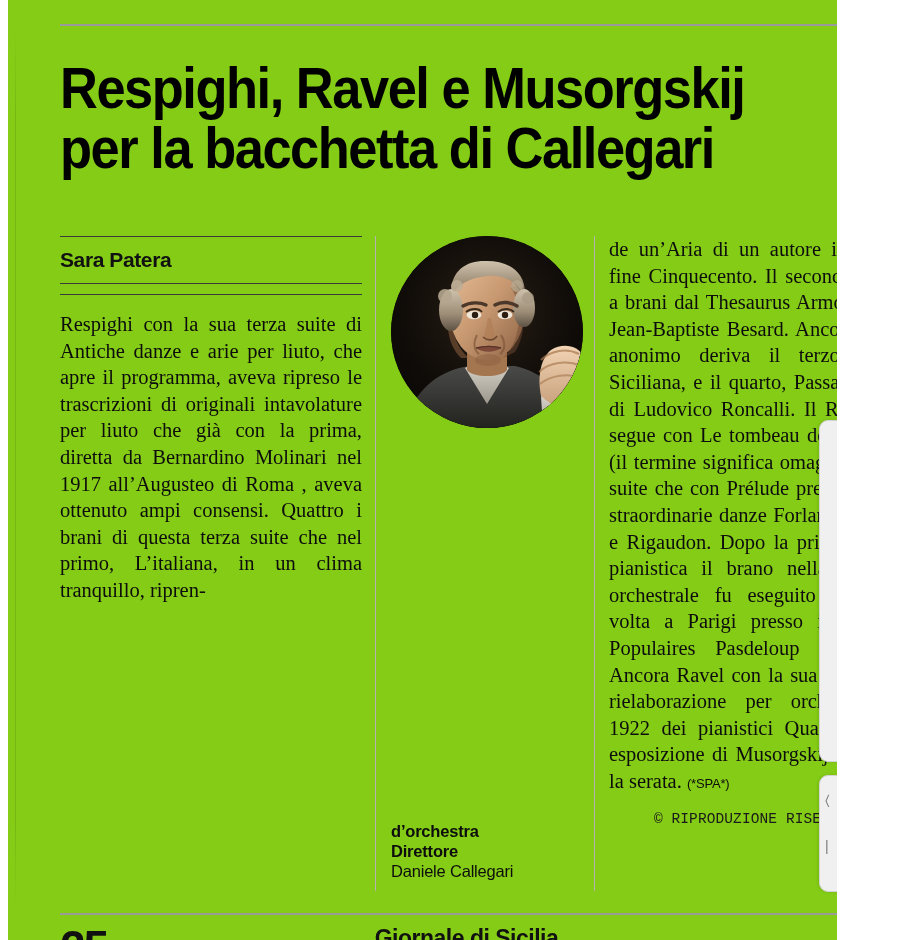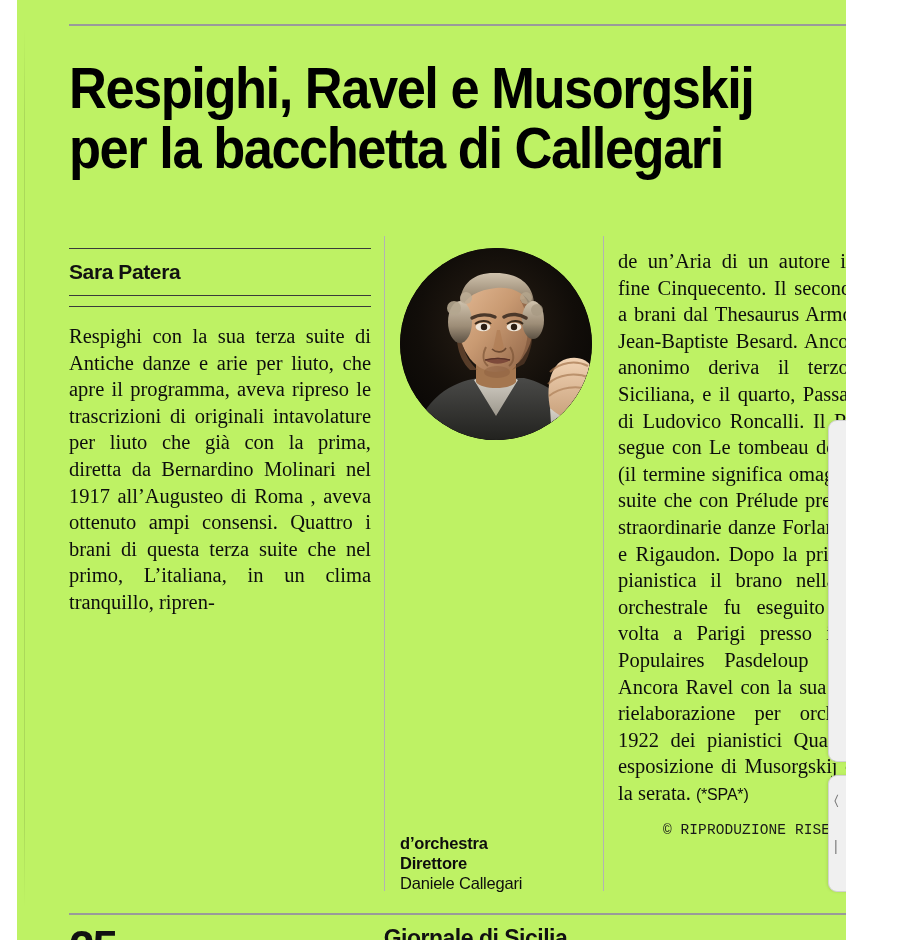--- a/index.html
+++ b/index.html
@@ -11,23 +11,23 @@
     width: 917px;
     height: 940px;
     overflow: hidden;
     font-family: "Liberation Serif", serif;
     position: relative;
   }
 
   
   #page {
     position: absolute;
-    left: 17px; top: 0;
+    left: 8px; top: 0;
     width: 829px; height: 940px;
-    background: #bef264;
+    background: #84cc16;
     overflow: hidden;
   }
   .page-edge-left {
     position: absolute;
     left: 7px; top: 28px;
     width: 1px; height: 880px;
     background: linear-gradient(to bottom, rgba(0,0,0,0.00), rgba(0,0,0,0.10) 10%, rgba(0,0,0,0.10) 90%, rgba(0,0,0,0.00));
   }
 
   
@@ -57,21 +57,20 @@
     color: #000000;
     transform: scaleX(0.92);
     transform-origin: left top;
   }
   .headline .hl-line { display: block; white-space: nowrap; }
 
   
   .col {
     position: absolute;
     top: 236px;
-    margin-top: 12px;
   }
   #col1 { left: 52px;  width: 302px; }
   #col2 { left: 381px; width: 196px; height: 655px; }
   #col3 { left: 601px; width: 301px; }
 
   .col-rule {
     position: absolute;
     top: 236px;
     width: 1px;
     height: 655px;
@@ -150,21 +149,21 @@
     line-height: 20px;
     color: #0d0d0d;
     letter-spacing: -0.2px;
   }
   .caption .cap-strong { font-weight: bold; display: block; }
   .caption .cap-name { display: block; }
 
   
   .agency {
     font-family: "Liberation Sans", sans-serif;
-    font-size: 16px;
+    font-size: 13px;
     letter-spacing: -0.2px;
     white-space: nowrap;
   }
   .copyright {
     font-family: Liberation Mono, monospace;
     font-size: 14.5px;
     letter-spacing: 0.1px;
     color: #1a1a1a;
     text-align: center;
     margin-top: 14px;

